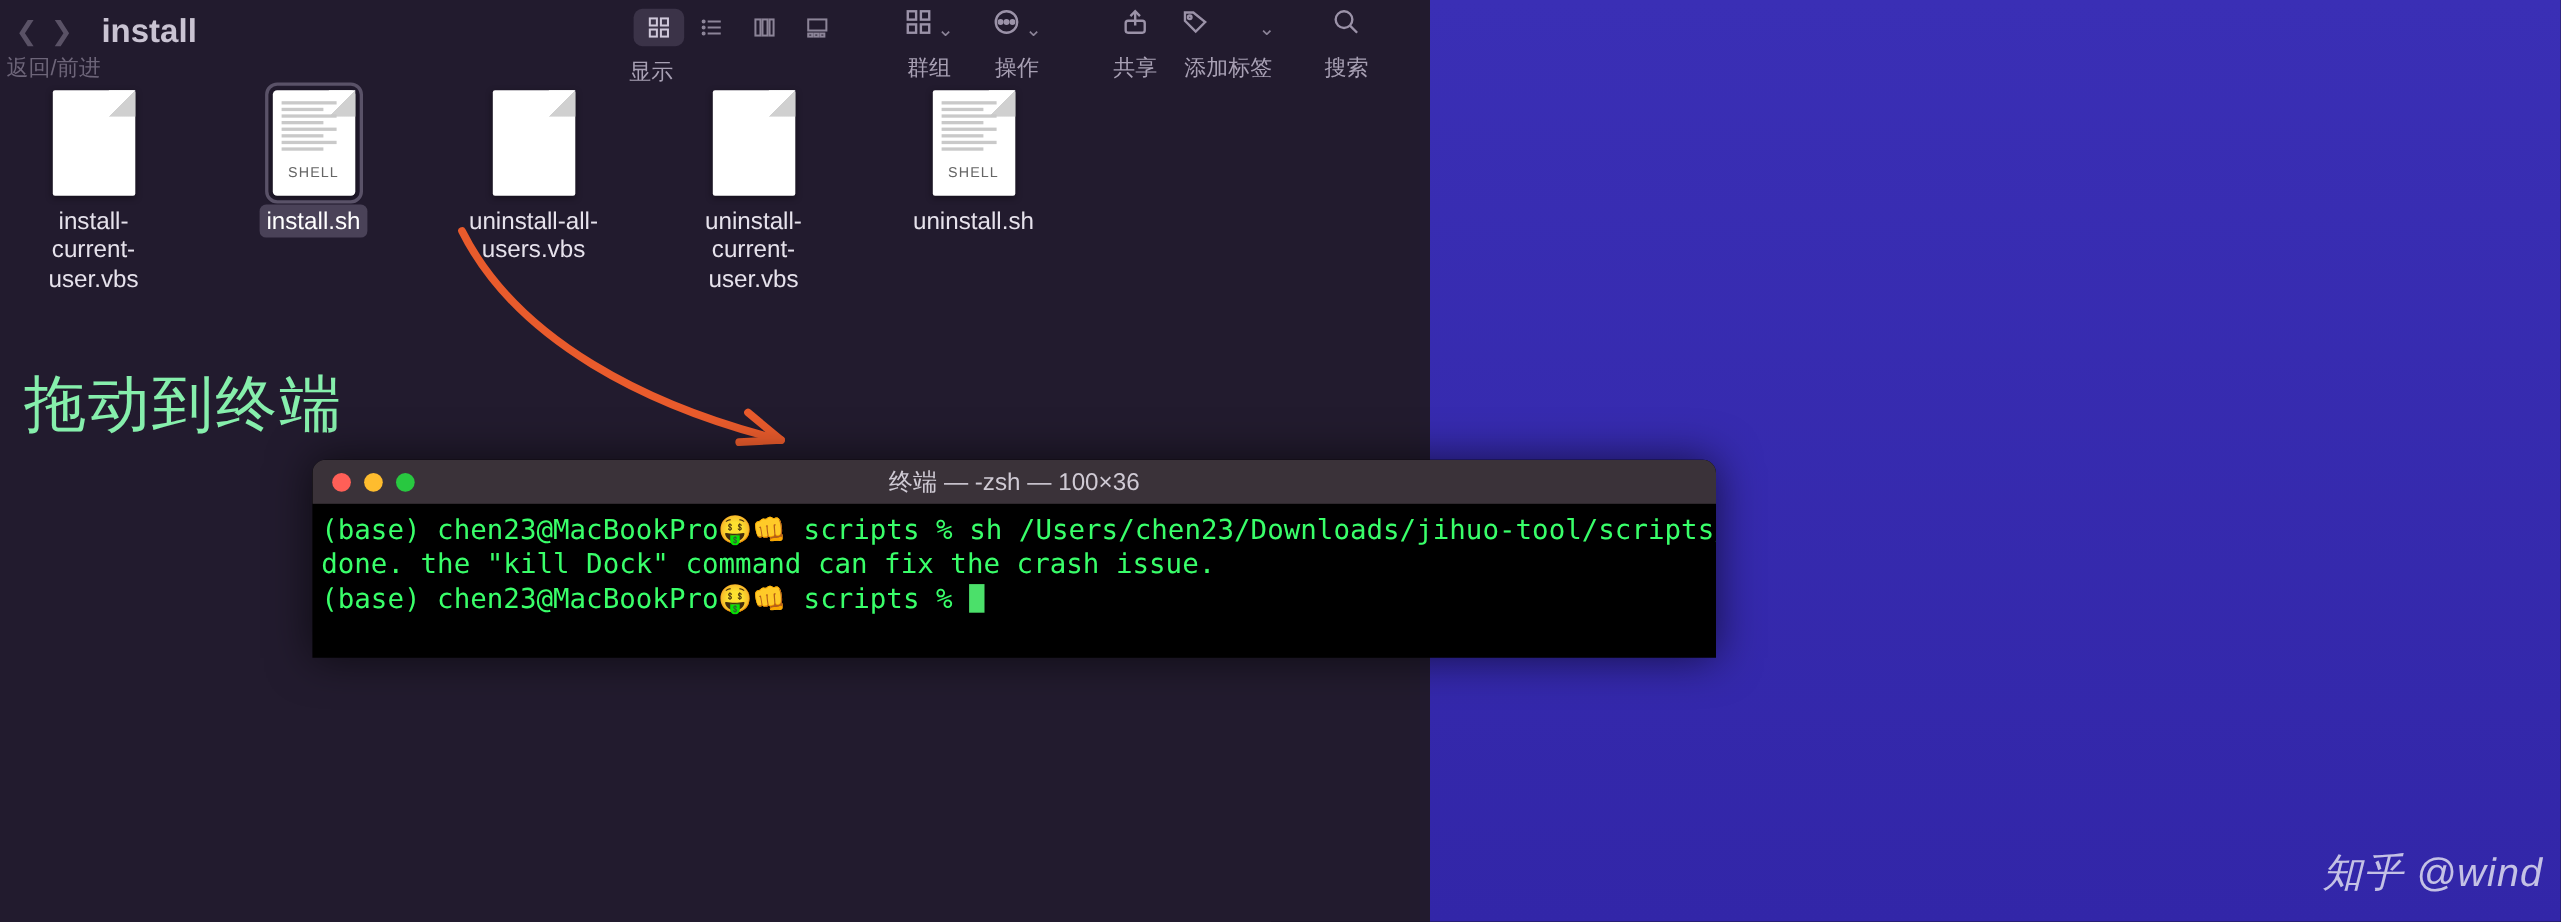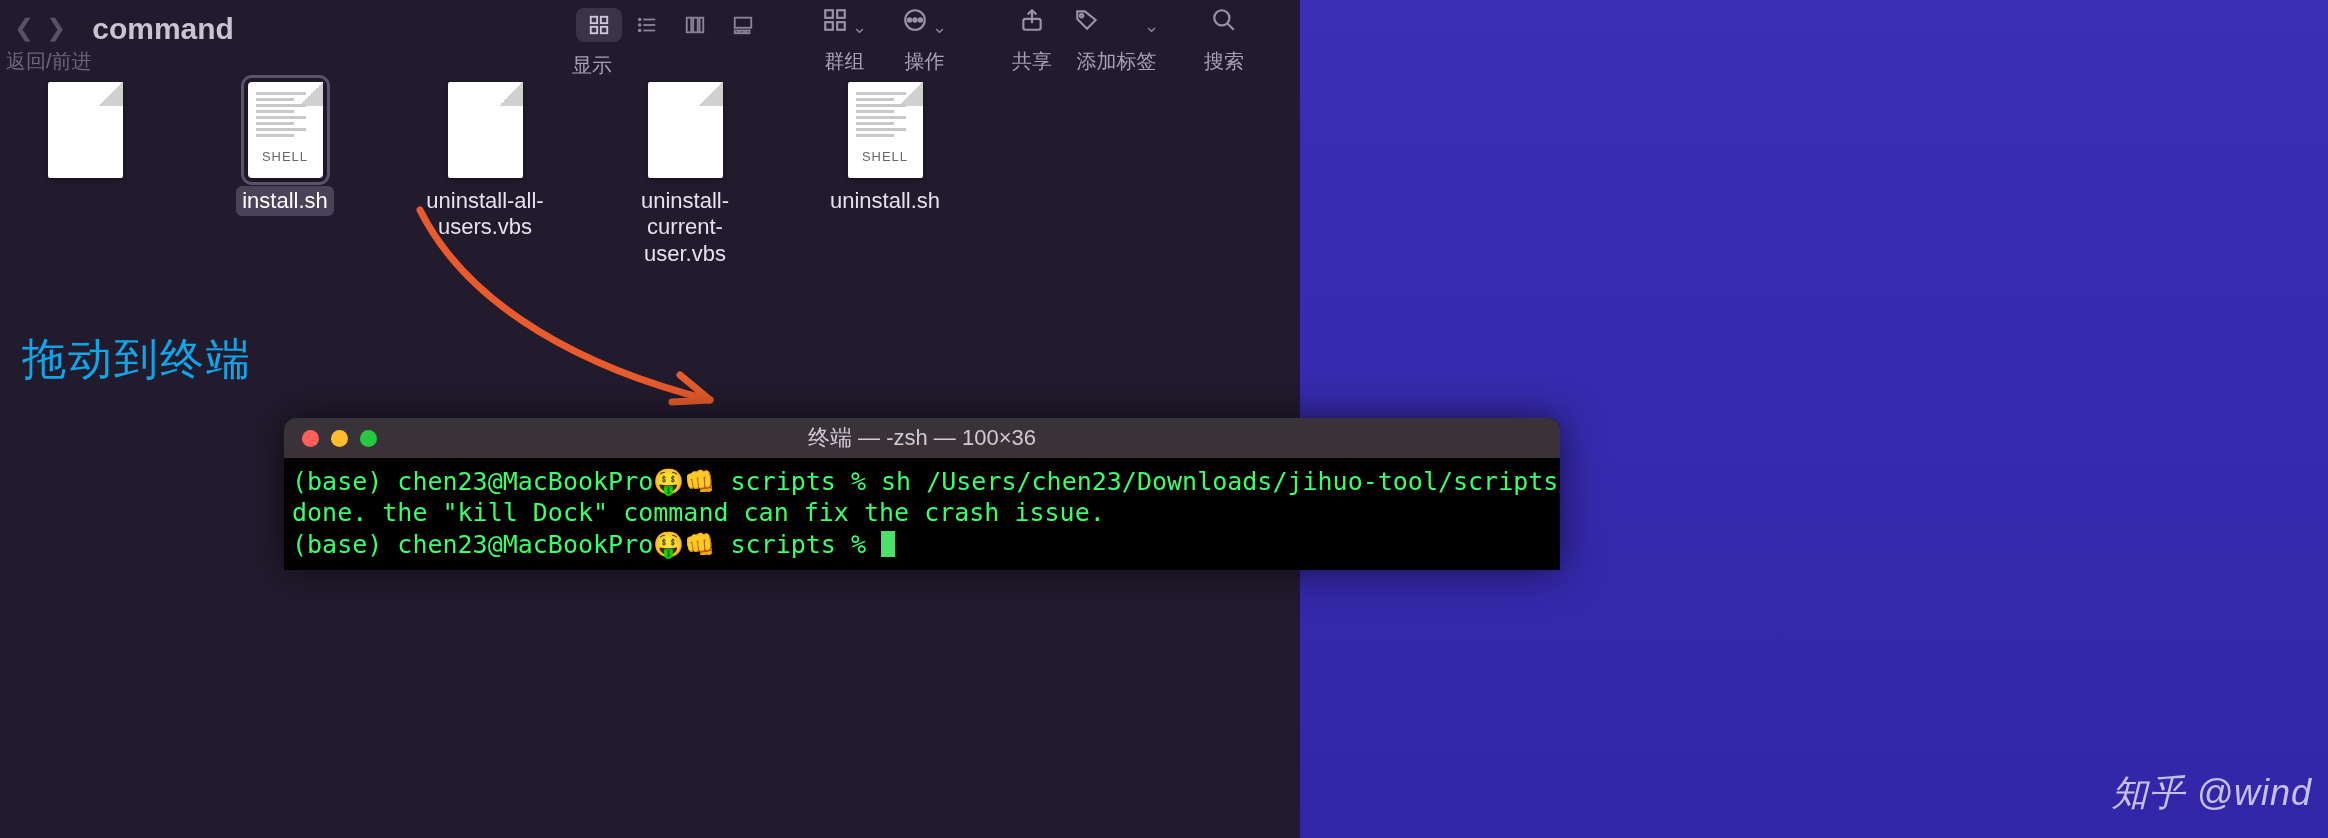--- a/index.html
+++ b/index.html
@@ -31,25 +31,25 @@
   .doc-icon.shell::after{ content:"SHELL"; position:absolute; bottom:14px; left:0; right:0; text-align:center; font-size:13px; letter-spacing:1px; color:#666; font-weight:500;}
   .doc-icon.shell .lines,.doc-icon .lines{position:absolute; top:10px; left:8px; right:8px;}
   .doc-icon .lines span{display:block; height:3px; background:#c9c9c9; margin-bottom:3px;}
   .doc-icon .lines span:nth-child(odd){width:85%;}
   .doc-icon .lines span:nth-child(even){width:65%;}
   .file.selected .doc-icon{ outline:3px solid #5a5268; outline-offset:4px; border-radius:4px; background:#fff;}
   .fname{ font-size:22px; color:#e6e2ec; text-align:center; line-height:1.2; padding:2px 6px; border-radius:6px;}
   .file.selected .fname{ background:#4a4258; color:#fff;}
 
   
-  .annotation-text{ position:absolute; left:22px; top:330px; font-size:44px; color:#0ea5e9; font-weight:500; letter-spacing:2px;}
+  .annotation-text{ position:absolute; left:22px; top:330px; font-size:56px; color:#86efac; font-weight:500; letter-spacing:2px;}
   .arrow-svg{ position:absolute; left:390px; top:190px; pointer-events:none;}
 
   
-  .terminal{ position:absolute; left:284px; top:418px; width:1276px; height:152px; background:#000; border-radius:12px 12px 0 0; overflow:hidden; box-shadow:0 0 40px rgba(0,0,0,.6);}
+  .terminal{ position:absolute; left:284px; top:418px; width:1276px; height:180px; background:#000; border-radius:12px 12px 0 0; overflow:hidden; box-shadow:0 0 40px rgba(0,0,0,.6);}
   .term-titlebar{ height:40px; background:#3a3239; display:flex; align-items:center; position:relative;}
   .traffic{ display:flex; gap:12px; padding-left:18px;}
   .traffic span{ width:17px; height:17px; border-radius:50%;}
   .tr-close{background:#ff5f57;} .tr-min{background:#febc2e;} .tr-max{background:#28c840;}
   .term-title{ position:absolute; left:0; right:0; text-align:center; color:#cfcad4; font-size:22px; font-weight:500;}
   .term-body{ padding:8px 8px; font-family:"Menlo","Consolas",monospace; font-size:25px; line-height:1.25; color:#39ff6a; white-space:pre;}
   .cursor{ display:inline-block; width:14px; height:26px; background:#4be06a; vertical-align:-4px;}
 
   
   .side-purple{ position:absolute; left:1300px; top:0; width:1028px; height:838px; background:linear-gradient(180deg,#3a2fb5 0%, #3226a8 100%);}
@@ -64,21 +64,21 @@
 
   <div class="side-purple"></div>
 
   <div class="finder">
 
     <div class="titlebar">
       <div class="nav-arrows">
         <span>❮</span>
         <span>❯</span>
       </div>
-      <div class="folder-title">command</div>
+      <div class="folder-title">install</div>
 
       <div class="sublabel">返回/前进</div>
 
       <div class="toolbar-center">
         <div class="view-seg">
           <div class="seg active">
             <svg width="22" height="22" viewBox="0 0 24 24" fill="none" stroke="#cfc8da" stroke-width="2">
                 <rect x="3" y="3" width="7" height="7"></rect>
                 <rect x="14" y="3" width="7" height="7"></rect>
                 <rect x="3" y="14" width="7" height="7"></rect>
@@ -177,20 +177,21 @@
               </svg>
           </span>
         </div>
         <div class="tb-label">搜索</div>
       </div>
     </div>
 
     <div class="files" id="files-container">
         <div class="file">
           <div class="doc-icon"></div>
+          <div class="fname">install-<wbr>current-<wbr>user.vbs</div>
         </div>
         <div class="file selected">
           <div class="doc-icon shell">
             <div class="lines">
               <span></span>
               <span></span>
               <span></span>
               <span></span>
               <span></span>
               <span></span>

